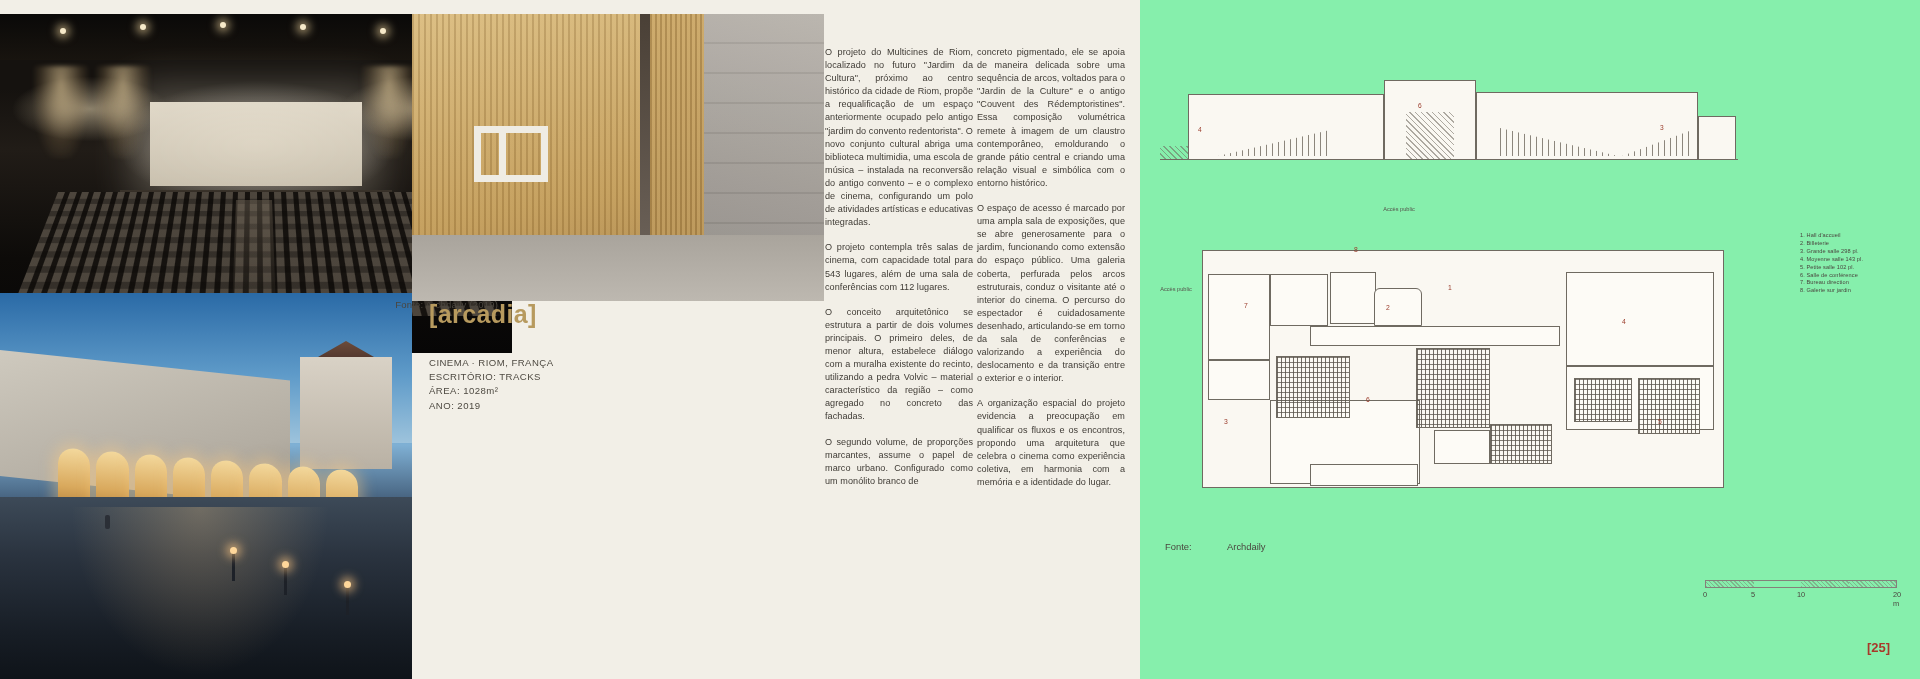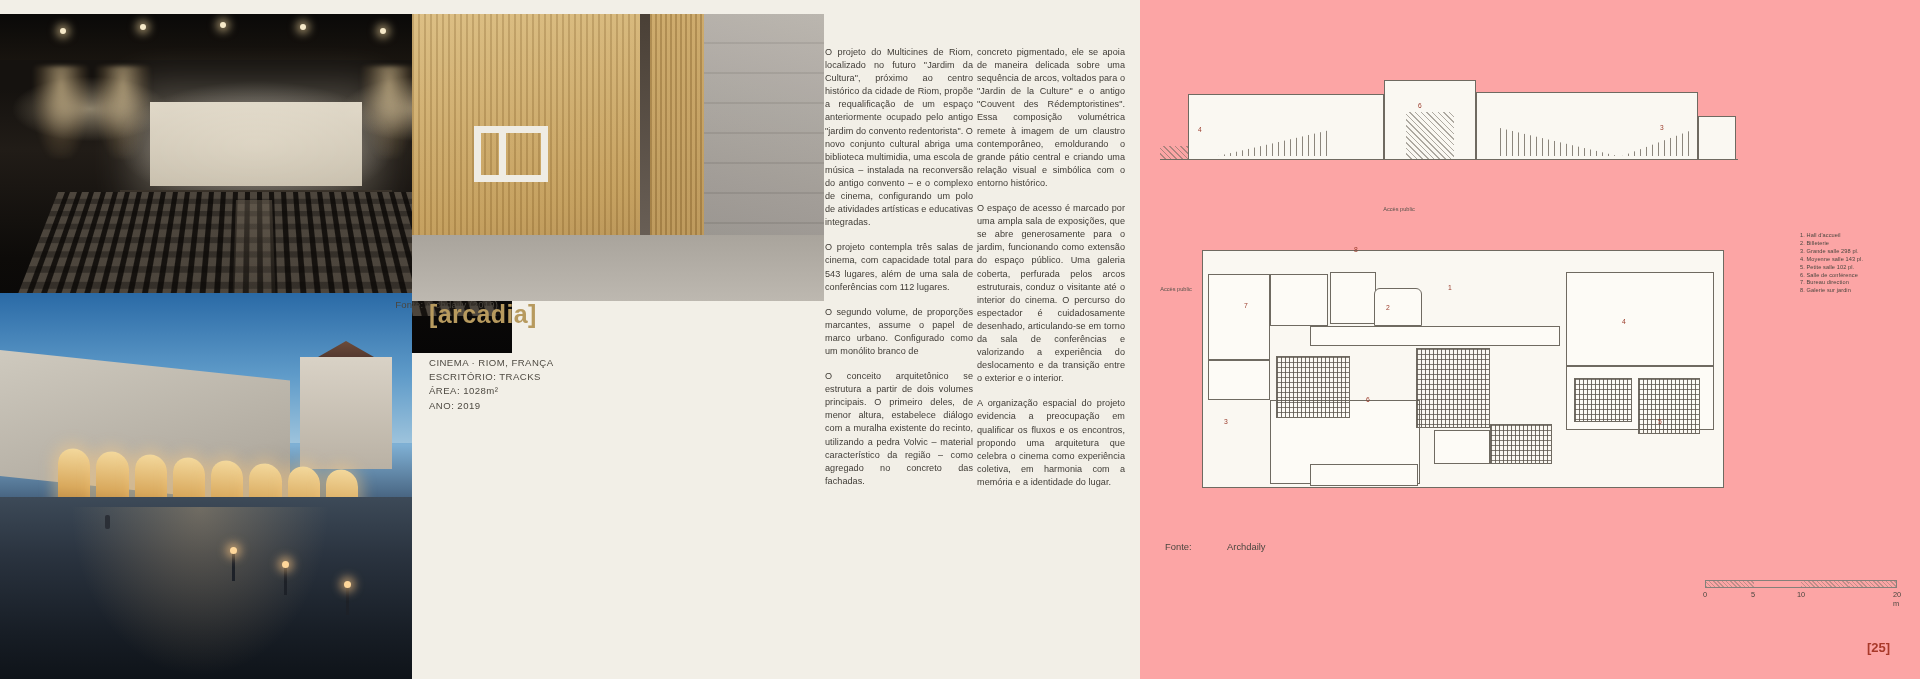--- a/index.html
+++ b/index.html
@@ -112,21 +112,21 @@
   .tag-list div:before { content:"+ "; color:#c0846c; }
 
   
   .col { position:absolute; top:46px; width:148px; font-size:9.1px; line-height:13.1px;
     color:#3f3b35; text-align:justify; letter-spacing:.05px; }
   .col p { margin-bottom:12px; }
   .col-1 { left: 825px; }
   .col-2 { left: 977px; }
 
   
-  .draw-panel { position:absolute; left:1140px; top:0; width:780px; height:679px; background:#fca5a5; }
+  .draw-panel { position:absolute; left:1140px; top:0; width:780px; height:679px; background:#86efac; }
 
   .section-dwg { position:absolute; left:20px; top:72px; width:578px; height:98px; }
   .sec-base { position:absolute; left:0; bottom:10px; width:578px; height:1.1px; background:#6f6a61; }
   .sec-box { position:absolute; border:1px solid #6f6a61; background:#faf8f2; }
   .sec-rake { position:absolute; background:
      repeating-linear-gradient(to right, #8c867c 0 1px, transparent 1px 6px); }
   .sec-num { position:absolute; font-size:6.6px; color:#9a3b2a; }
   .sec-hatch { position:absolute; background:
      repeating-linear-gradient(45deg, rgba(110,104,94,.55) 0 1px, transparent 1px 4px); }
 
@@ -222,22 +222,22 @@
       <div>ESCRITÓRIO: TRACKS</div>
       <div>ÁREA: 1028m²</div>
       <div>ANO: 2019</div>
     </div>
   </div>
 
 
   <div class="col col-1">
     <p>O projeto do Multicines de Riom, localizado no futuro "Jardim da Cultura", próximo ao centro histórico da cidade de Riom, propõe a requalificação de um espaço anteriormente ocupado pelo antigo "jardim do convento redentorista". O novo conjunto cultural abriga uma biblioteca multimidia, uma escola de música – instalada na reconversão do antigo convento – e o complexo de cinema, configurando um polo de atividades artísticas e educativas integradas.</p>
     <p>O projeto contempla três salas de cinema, com capacidade total para 543 lugares, além de uma sala de conferências com 112 lugares.</p>
+    <p>O conceito arquitetônico se estrutura a partir de dois volumes principais. O primeiro deles, de menor altura, estabelece diálogo com a muralha existente do recinto, utilizando a pedra Volvic – material característico da região – como agregado no concreto das fachadas.</p>
     <p>O segundo volume, de proporções marcantes, assume o papel de marco urbano. Configurado como um monólito branco de</p>
-    <p>O conceito arquitetônico se estrutura a partir de dois volumes principais. O primeiro deles, de menor altura, estabelece diálogo com a muralha existente do recinto, utilizando a pedra Volvic – material característico da região – como agregado no concreto das fachadas.</p>
   </div>
 
   <div class="col col-2">
     <p>concreto pigmentado, ele se apoia de maneira delicada sobre uma sequência de arcos, voltados para o "Jardin de la Culture" e o antigo "Couvent des Rédemptoristines". Essa composição volumétrica remete à imagem de um claustro contemporâneo, emoldurando o grande pátio central e criando uma relação visual e simbólica com o entorno histórico.</p>
     <p>O espaço de acesso é marcado por uma ampla sala de exposições, que se abre generosamente para o jardim, funcionando como extensão do espaço público. Uma galeria coberta, perfurada pelos arcos estruturais, conduz o visitante até o interior do cinema. O percurso do espectador é cuidadosamente desenhado, articulando-se em torno da sala de conferências e valorizando a experiência do deslocamento e da transição entre o exterior e o interior.</p>
     <p>A organização espacial do projeto evidencia a preocupação em qualificar os fluxos e os encontros, propondo uma arquitetura que celebra o cinema como experiência coletiva, em harmonia com a memória e a identidade do lugar.</p>
   </div>
 
   <div class="draw-panel">
 

